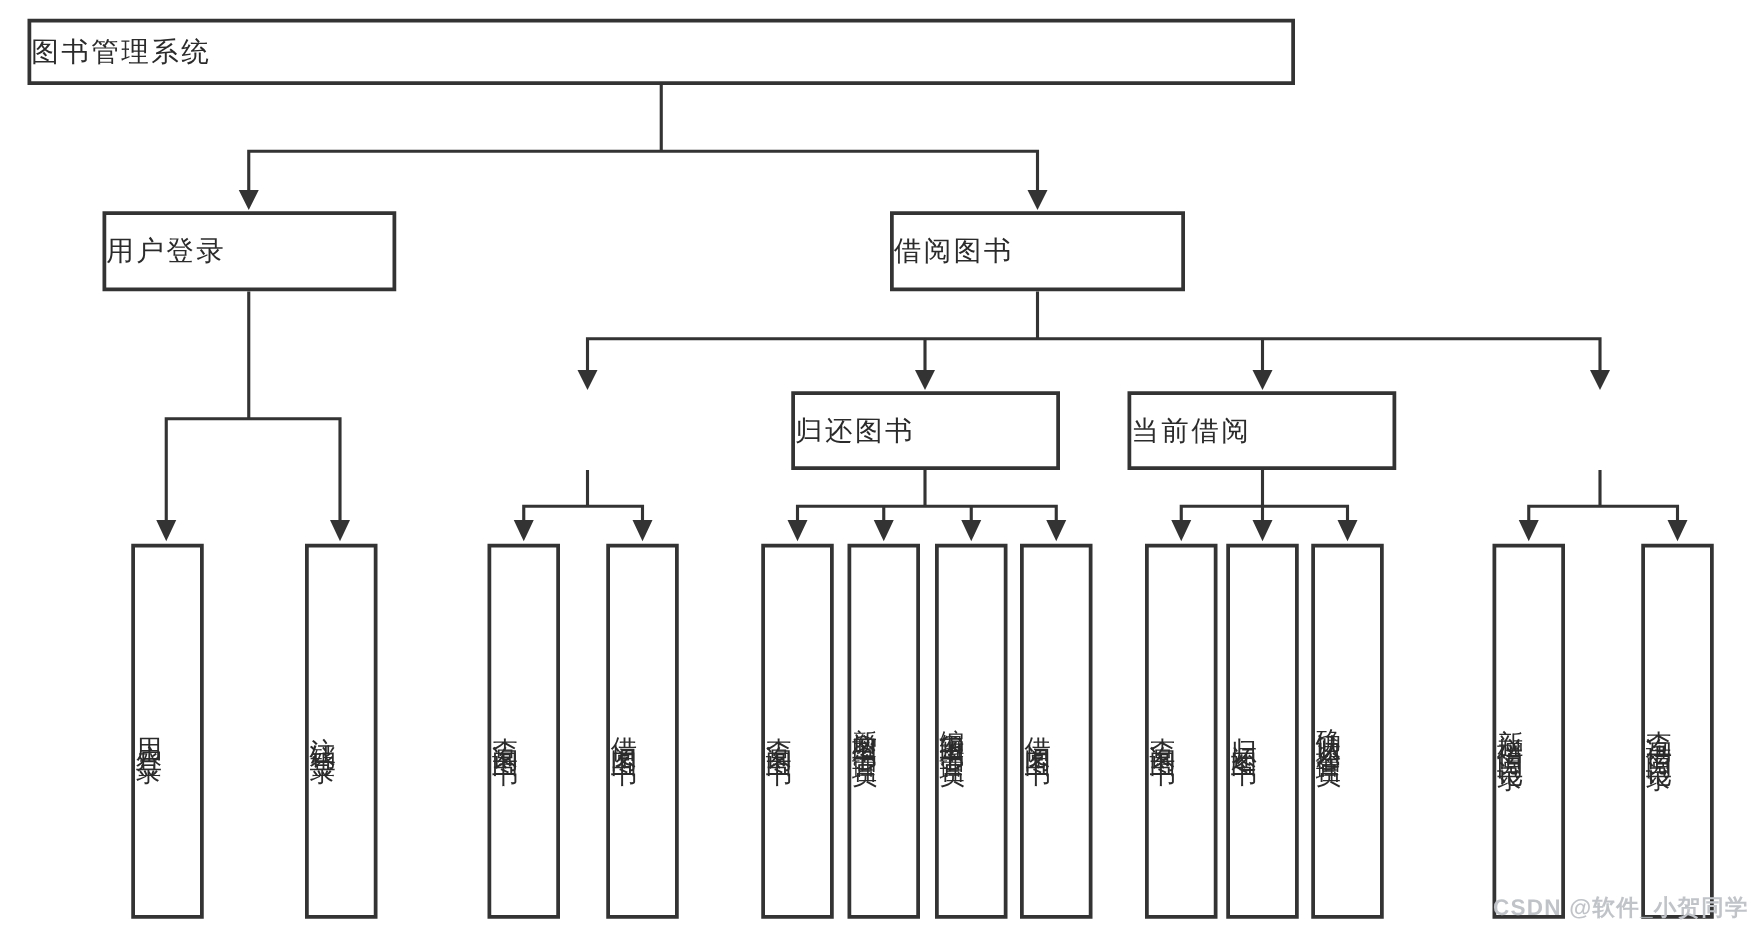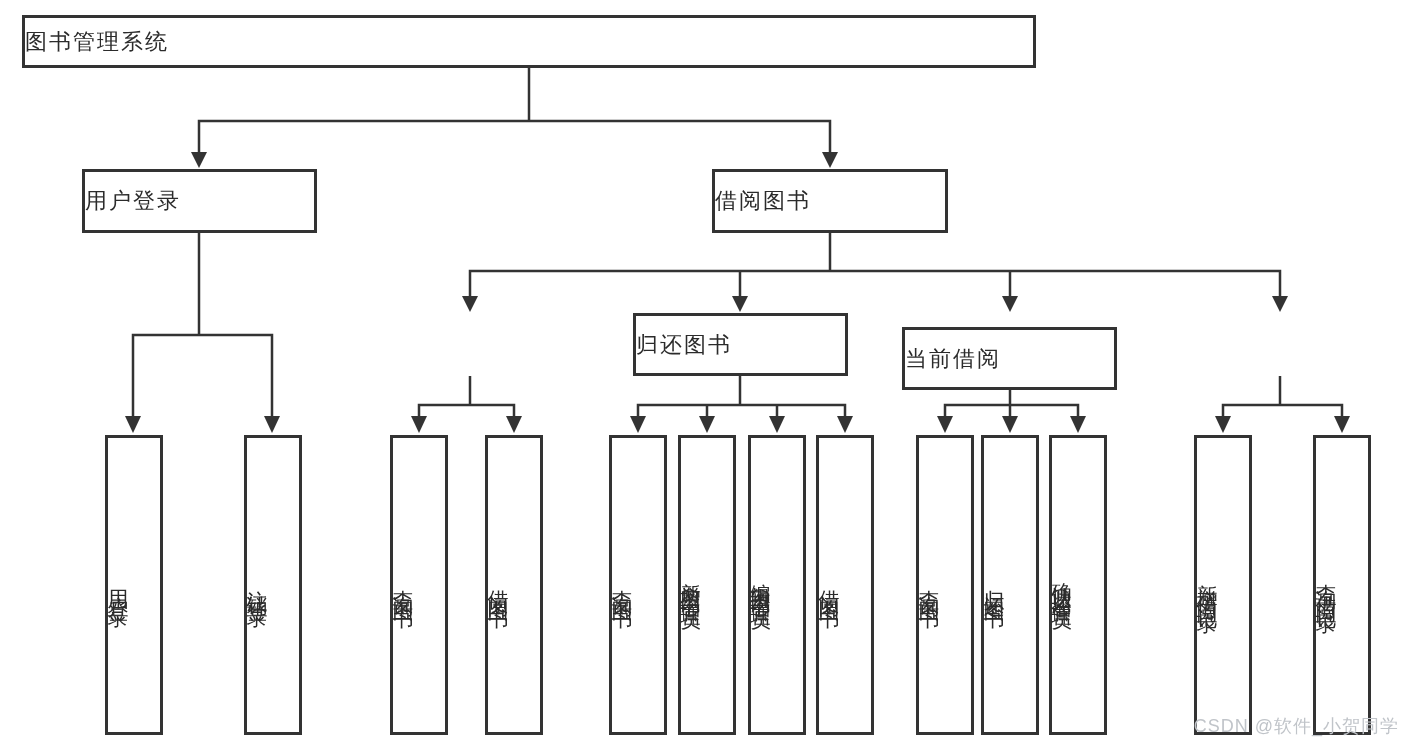--- a/index.html
+++ b/index.html
@@ -53,20 +53,21 @@
   }
   .watermark{
     position:absolute;
     right:6px;
     top:714px;
     font-size:18px;
     color:#c0c4c9;
     letter-spacing:1px;
     z-index:3;
     white-space:nowrap;
+    font-weight:bold;
   }
 </style>
 </head>
 <body>
 
 <div id="stage">
 
   <svg class="wires" width="1405" height="747" viewBox="0 0 1405 747">
 
     <path d="M529 68 V121"></path>
@@ -122,21 +123,21 @@
   <div class="box" style="left:82px;top:169px;width:235px;height:64px">
     <span class="hlabel">用户登录</span>
   </div>
   <div class="box" style="left:712px;top:169px;width:236px;height:64px">
     <span class="hlabel">借阅图书</span>
   </div>
 
   <div class="box" style="left:633px;top:313px;width:215px;height:63px">
     <span class="hlabel">归还图书</span>
   </div>
-  <div class="box" style="left:902px;top:327px;width:215px;height:63px">
+  <div class="box" style="left:902px;top:313px;width:215px;height:63px">
     <span class="hlabel">当前借阅</span>
   </div>
 
   <div class="box leaf" style="left:105px;top:435px;width:58px;height:300px">
     <span class="vlabel">用户登录</span>
   </div>
   <div class="box leaf" style="left:244px;top:435px;width:58px;height:300px">
     <span class="vlabel">注销登录</span>
   </div>
 

